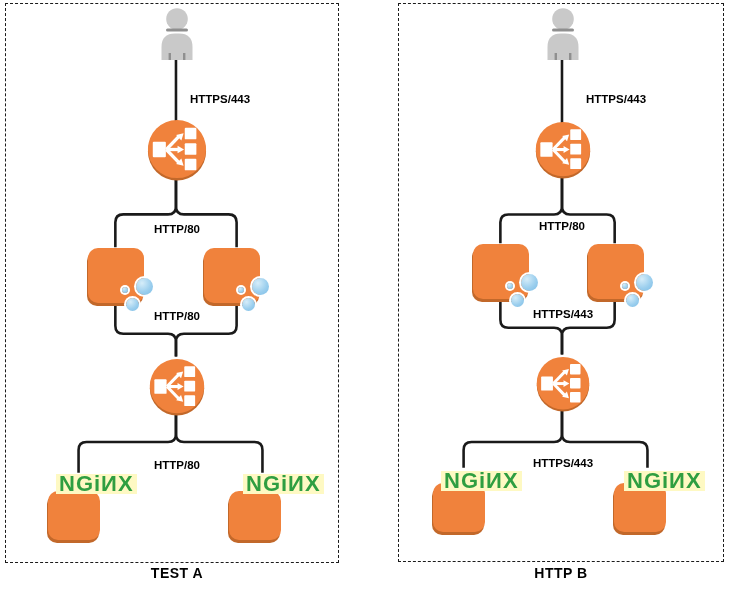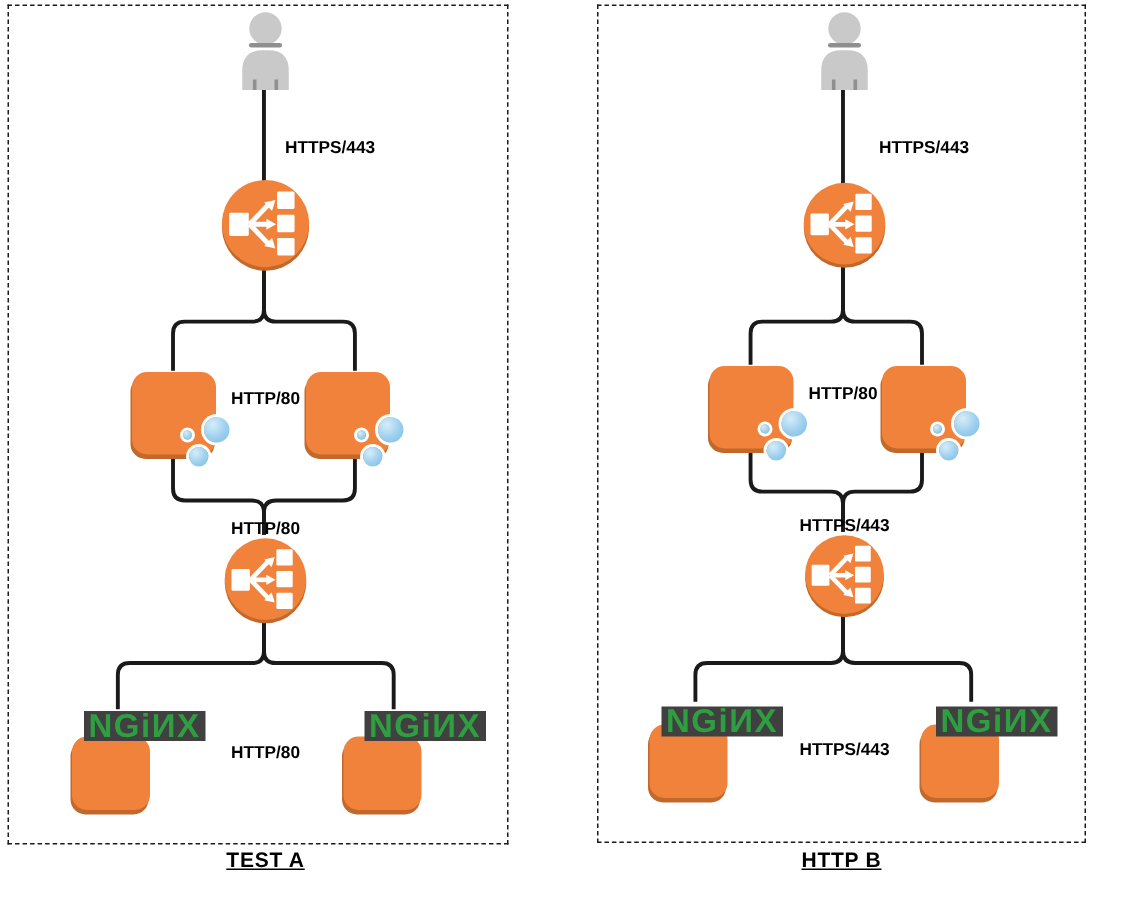--- a/index.html
+++ b/index.html
@@ -13,37 +13,37 @@
   *{margin:0;padding:0;box-sizing:border-box;}
   html,body{width:749px;height:601px;background:#fff;overflow:hidden;
     font-family:"Liberation Sans",sans-serif;}
   .stage{position:relative;width:735px;height:601px;background:#fff;}
   .panel{position:absolute;border:1.5px dashed #1b1b1b;background:#fff;}
   .wires{position:absolute;left:0;top:0;width:100%;height:100%;}
   .wires path{fill:none;stroke:var(--line);stroke-width:2.6px;}
   .node{position:absolute;}
   .hop-label{position:absolute;font-weight:bold;font-size:11.5px;color:#000;
     white-space:nowrap;line-height:13px;}
-  .hop-label.centered{transform:translateX(-50%);margin-top:37px;}
+  .hop-label.centered{transform:translateX(-50%);}
   .caption{position:absolute;transform:translateX(-50%);font-weight:bold;
-    font-size:14px;color:#000;letter-spacing:.5px;white-space:nowrap;text-decoration:underline;}
+    font-size:14px;color:#000;letter-spacing:.5px;white-space:nowrap;}
   .lb-node svg,.user-node svg{display:block;width:100%;height:100%;}
   .container-node{width:56px;height:55px;}
   .container-box{position:absolute;left:0;top:0;width:56px;height:55px;
     background:var(--orange);border-radius:10px;
     box-shadow:-1px 3px 0 var(--orange-shadow);}
   .bubble{position:absolute;border-radius:50%;
     background:radial-gradient(circle at 35% 30%,#D6EDF9 0%,#9CCFEE 55%,#7CBCE5 100%);
     box-shadow:0 0 0 2px #fff;}
   .bubble-small{left:34px;top:39px;width:6px;height:6px;}
   .bubble-right{left:48px;top:30px;width:17px;height:17px;}
   .bubble-bottom{left:38px;top:50px;width:13px;height:13px;}
   .nginx-box{position:absolute;width:52px;height:49px;background:var(--orange);
     border-radius:10px;box-shadow:-1px 3px 0 var(--orange-shadow);}
-  .nginx-logo{position:absolute;background:#404040;color:var(--green);
+  .nginx-logo{position:absolute;background:#fef9c3;color:var(--green);
     font-weight:bold;font-size:22px;line-height:20px;letter-spacing:1px;
     padding:0 3px;white-space:nowrap;}
 </style>
 </head>
 <body>
 
 <div class="stage">
 
   <section class="panel" style="left:5px;top:3px;width:334px;height:560px">
     <svg class="wires" viewBox="0 0 334 560">

